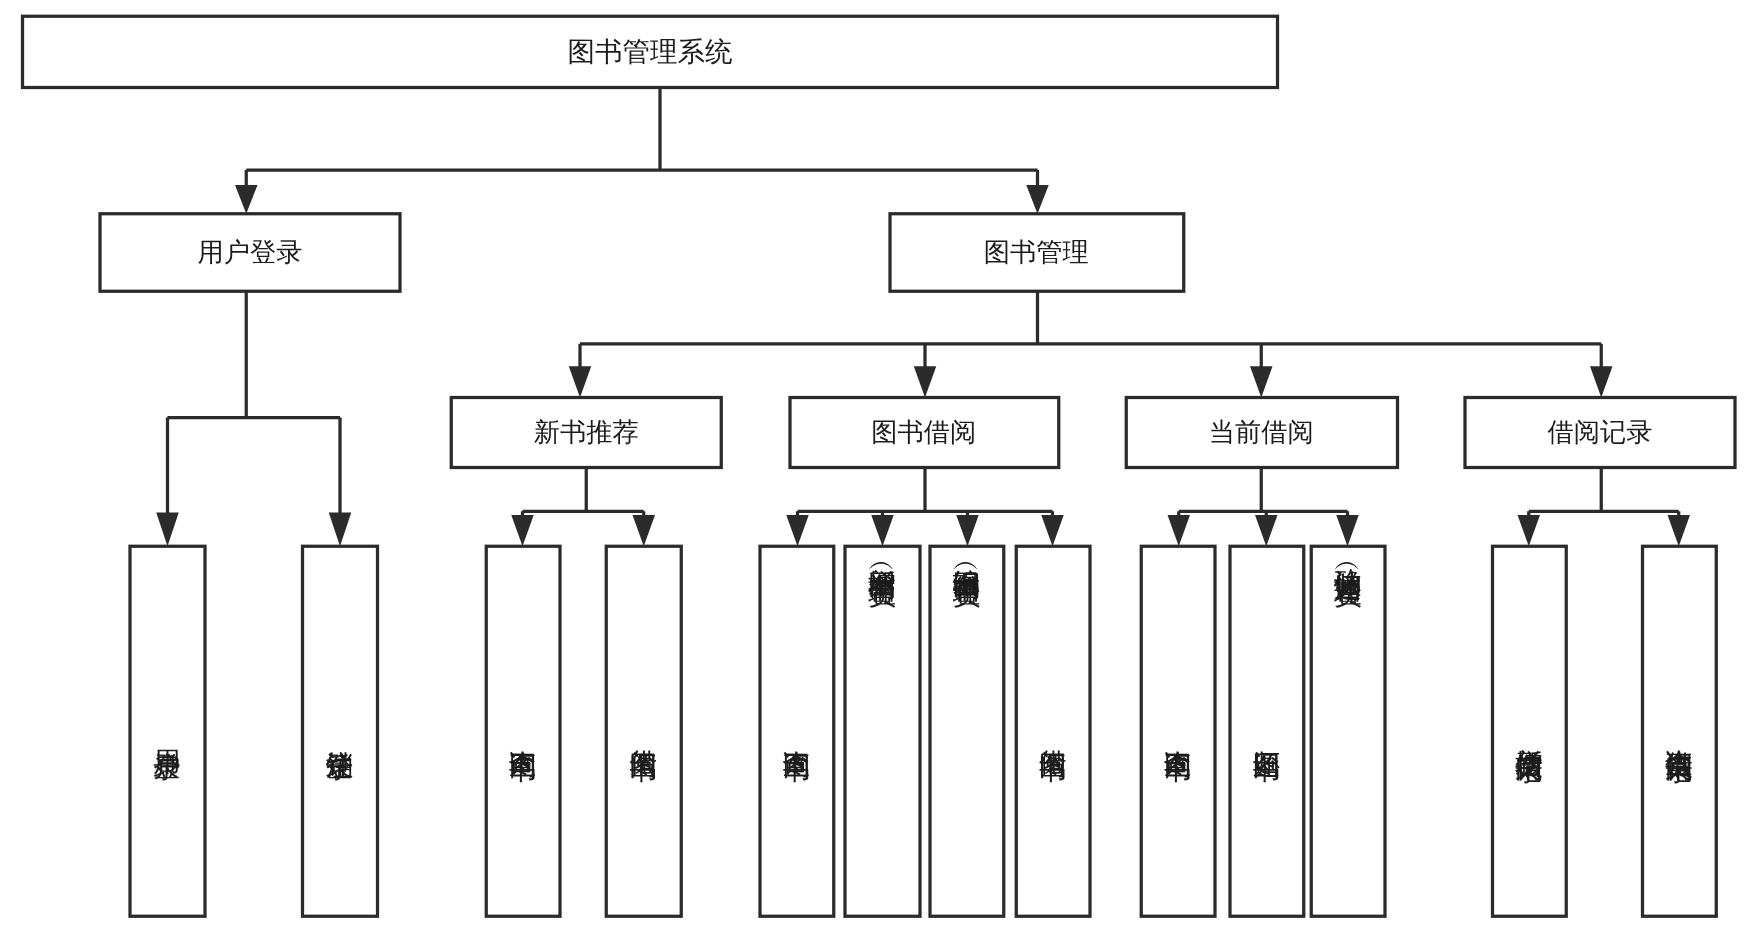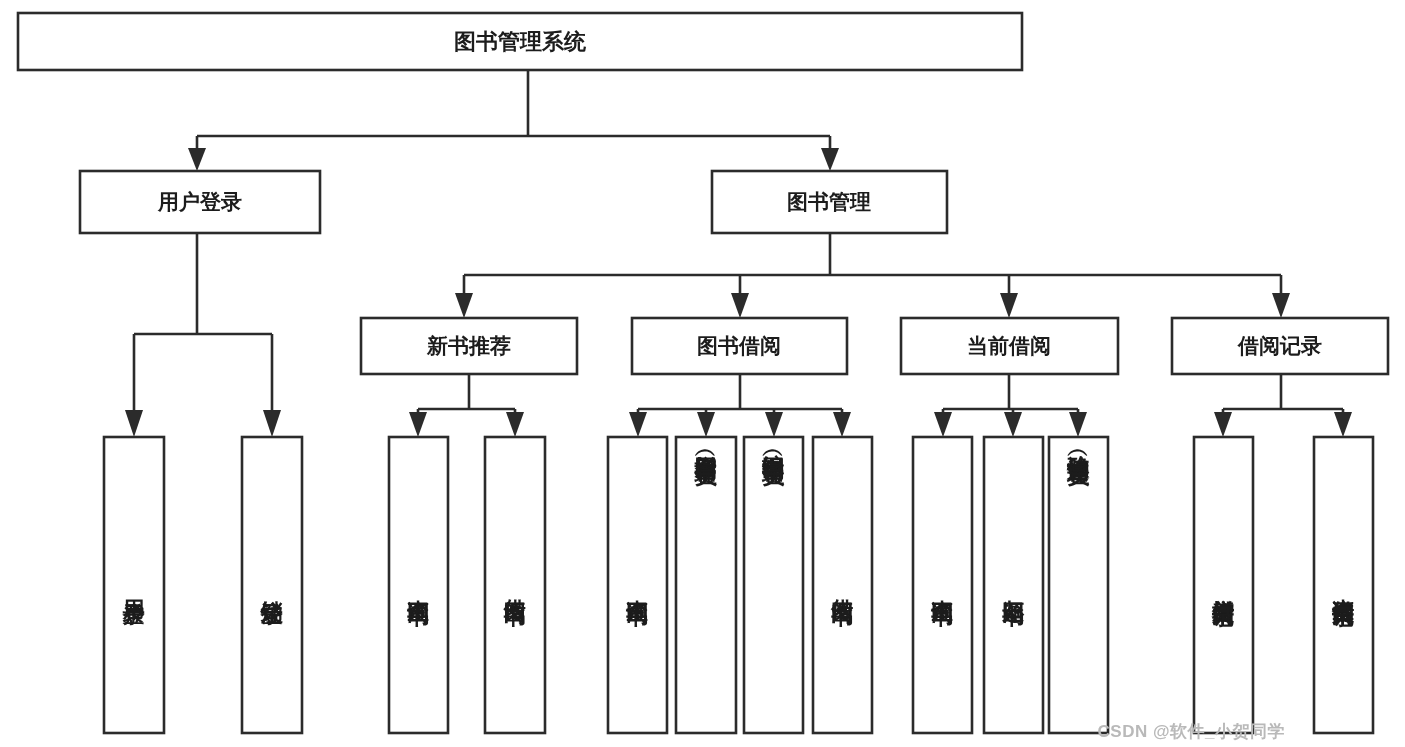--- a/index.html
+++ b/index.html
@@ -11,21 +11,20 @@
     width: 1405px;
     height: 747px;
     overflow: hidden;
     font-family: "Liberation Sans", "DejaVu Sans", sans-serif;
   }
   #diagram-root {
     position: relative;
     width: 1293px;
     height: 747px;
     background: #ffffff;
-    font-weight: bold;
   }
   svg.diagram-canvas {
     position: absolute;
     left: 0;
     top: 0;
     width: 1405px;
     height: 747px;
     display: block;
   }
   .node-box {
@@ -267,15 +266,14 @@
   </div>
 
   <div class="leaf-label-wrap" style="left:1194px; top:437px; width:59px; height:296px;">
     <span class="leaf-label">新增借阅记录</span>
   </div>
 
   <div class="leaf-label-wrap" style="left:1314px; top:437px; width:59px; height:296px;">
     <span class="leaf-label">查询借阅记录</span>
   </div>
 
-  <div class="watermark">CSDN @软件_小贺同学</div>
 
 </div>
 
 </body></html>

